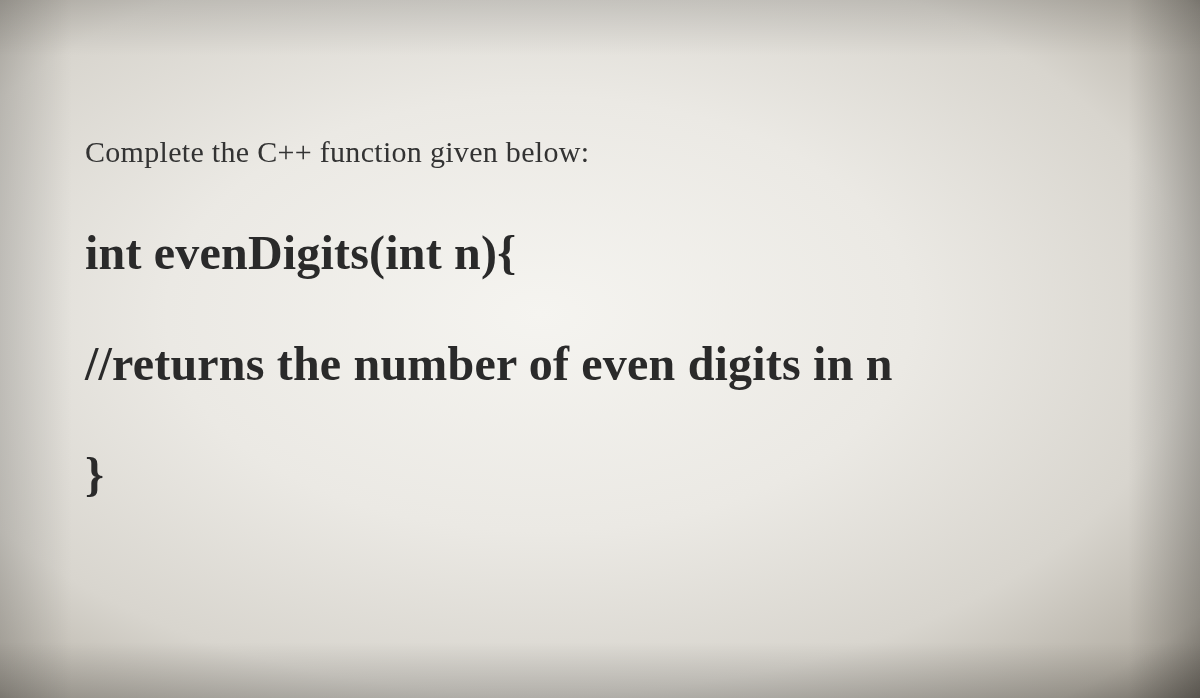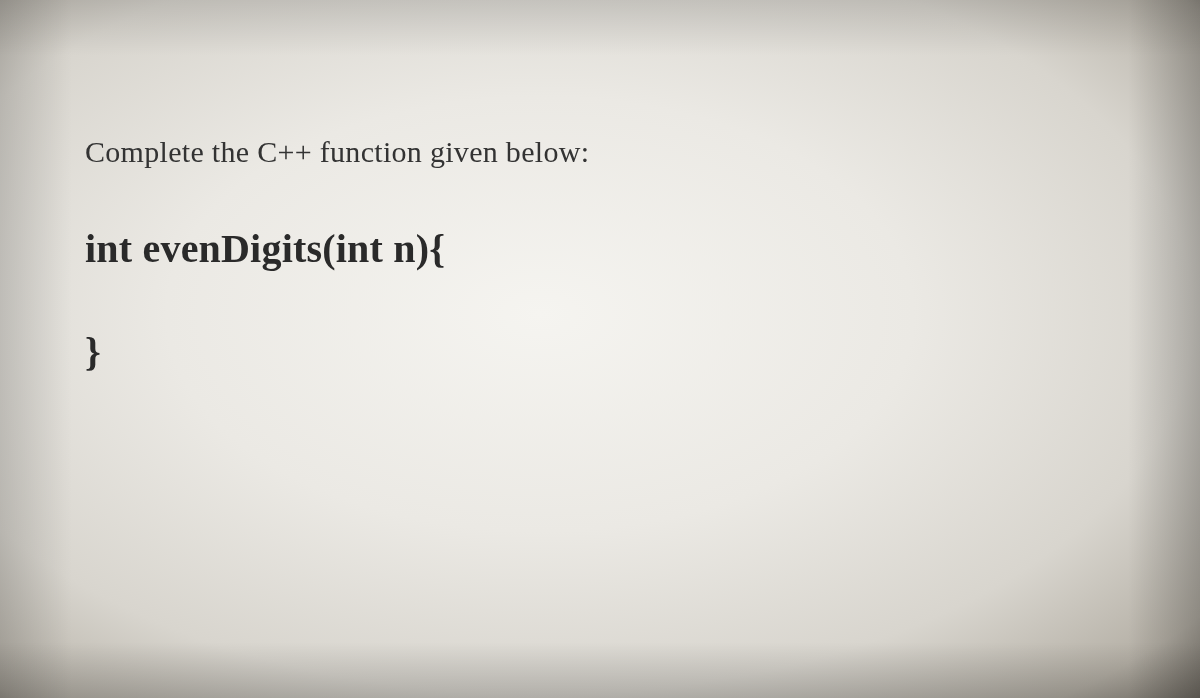--- a/index.html
+++ b/index.html
@@ -39,31 +39,32 @@
     
     .intro-text {
       font-size: 30px;
       font-weight: normal;
       color: #333;
       margin-bottom: 56px;
       letter-spacing: 0.3px;
     }
     
     .code-line {
-      font-size: 40px;
+      font-size: 48px;
       font-weight: bold;
       color: #2a2a2a;
       margin-bottom: 56px;
       letter-spacing: 0.2px;
     }
     
     .code-line-last {
       margin-bottom: 0;
     }
   </style>
 </head>
 <body>
 
 <div class="content">
   <p class="intro-text">Complete the C++ function given below:</p>
   <p class="code-line">int evenDigits(int n){</p>
+  <p class="code-line">//returns the number of even digits in n</p>
   <p class="code-line code-line-last">}</p>
 </div>
 
 </body></html>

